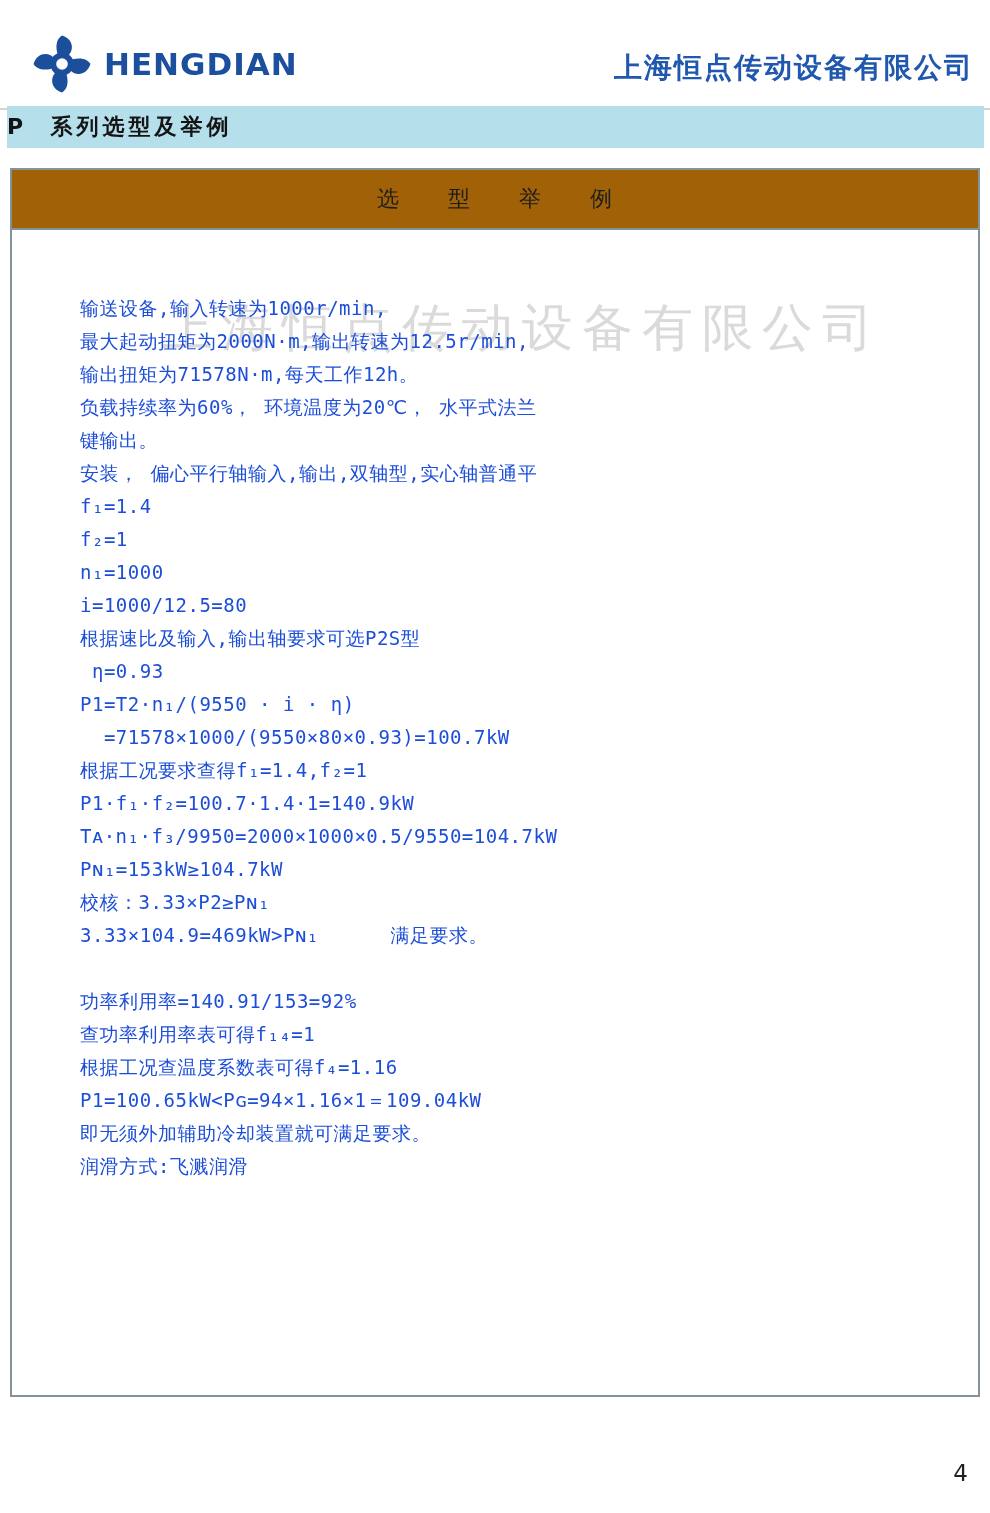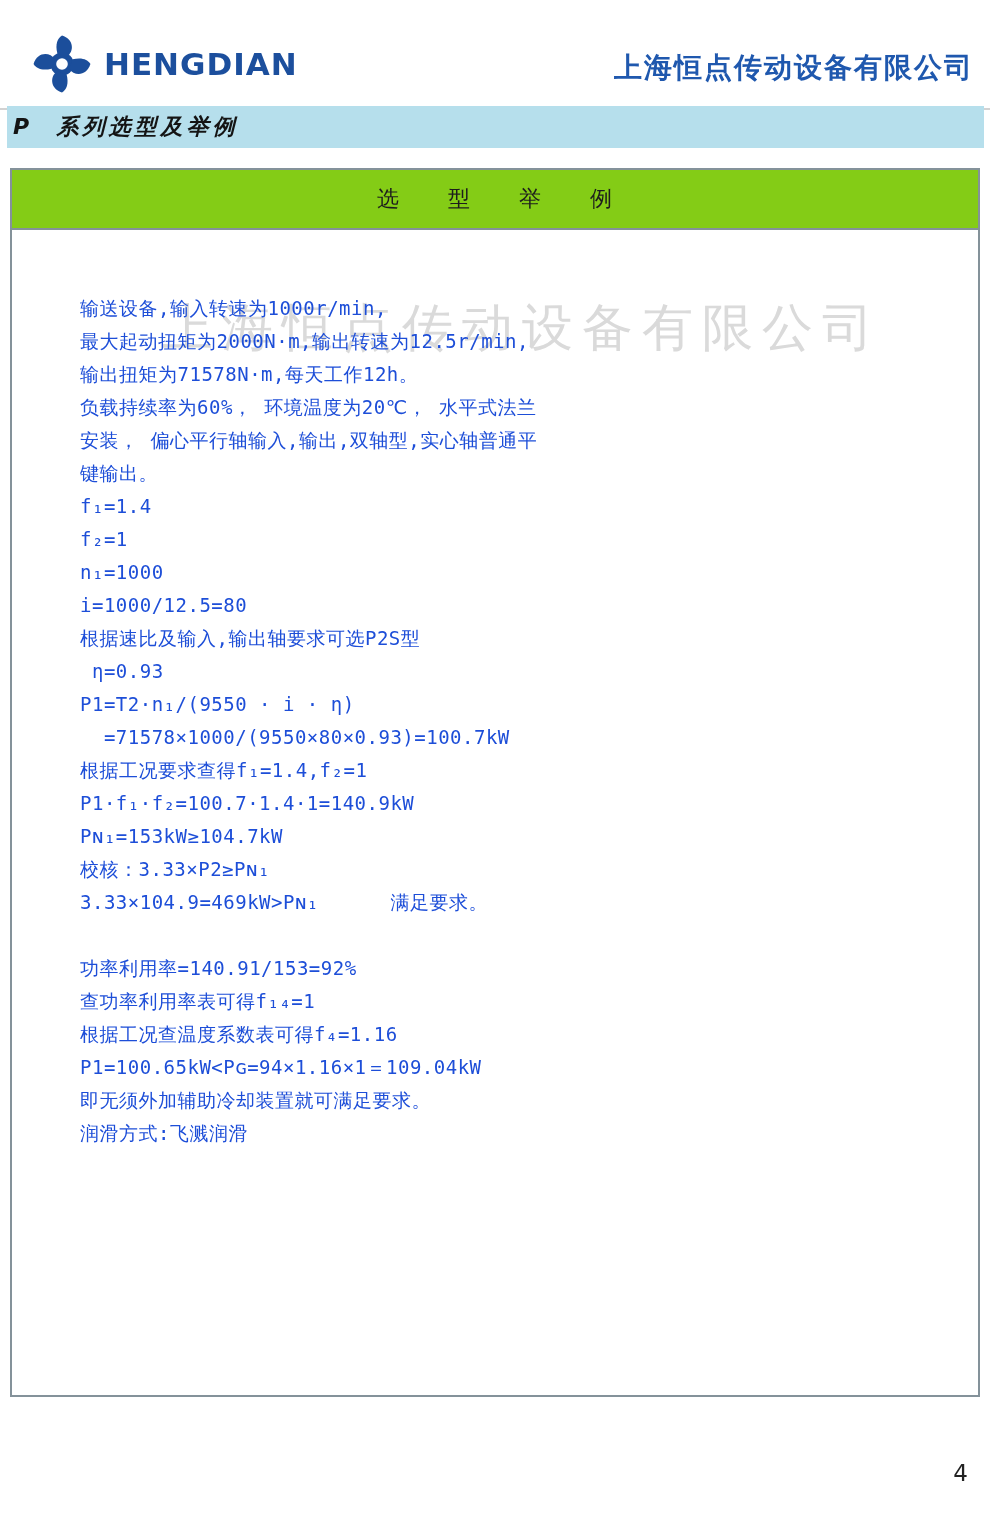--- a/index.html
+++ b/index.html
@@ -29,33 +29,32 @@
     color:#1f58ae;
   }
   .hdr-rule{position:absolute;left:0;top:84px;width:990px;height:2px;background:#d2d2d2;}
 
   
   .section-bar{
     position:absolute;left:7px;top:106px;width:977px;height:42px;
     background:#b6dfec;
   }
   .section-bar .t{
-    display:block;padding-left:6px;line-height:42px;
+    display:block;line-height:42px;
     font-size:22px;font-weight:700;letter-spacing:4px;color:#141414;
     white-space:pre;
-    font-style:italic;
   }
 
   
   .box{
     position:absolute;left:10px;top:168px;width:966px;height:1225px;
     border:2px solid #84929a;background:#ffffff;
   }
   .box-head{
-    height:58px;background:#84cc16;border-bottom:2px solid #84929a;
+    height:58px;background:#a16207;border-bottom:2px solid #84929a;
     display:flex;align-items:center;justify-content:center;
     font-size:22px;color:#1d1d1d;white-space:pre;letter-spacing:1px;
   }
   .box-body{
     position:relative;height:calc(100% - 60px);
     padding:62px 20px 0 68px;box-sizing:border-box;
   }
   .watermark{
     position:absolute;left:150px;top:64px;z-index:0;
     font-family:"Liberation Serif","DejaVu Serif",serif;
@@ -109,32 +108,33 @@
 
   <div class="box">
     <div class="box-head">选      型      举      例</div>
     <div class="box-body">
       <div class="watermark">上海恒点传动设备有限公司</div>
 
       <div class="tline">输送设备,输入转速为1000r/min,</div>
       <div class="tline">最大起动扭矩为2000N·m,输出转速为12.5r/min,</div>
       <div class="tline">输出扭矩为71578N·m,每天工作12h。</div>
       <div class="tline">负载持续率为60%， 环境温度为20℃， 水平式法兰</div>
+      <div class="tline">键输出。</div>
       <div class="tline">安装， 偏心平行轴输入,输出,双轴型,实心轴普通平</div>
-      <div class="tline">键输出。</div>
       <div class="tline">f₁=1.4</div>
       <div class="tline">f₂=1</div>
       <div class="tline">n₁=1000</div>
       <div class="tline">i=1000/12.5=80</div>
       <div class="tline">根据速比及输入,输出轴要求可选P2S型</div>
       <div class="tline"> η=0.93</div>
       <div class="tline">P1=T2·n₁/(9550 · i · η)</div>
       <div class="tline">  =71578×1000/(9550×80×0.93)=100.7kW</div>
       <div class="tline">根据工况要求查得f₁=1.4,f₂=1</div>
       <div class="tline">P1·f₁·f₂=100.7·1.4·1=140.9kW</div>
+      <div class="tline">Tᴀ·n₁·f₃/9950=2000×1000×0.5/9550=104.7kW</div>
       <div class="tline">Pɴ₁=153kW≥104.7kW</div>
       <div class="tline">校核：3.33×P2≥Pɴ₁</div>
       <div class="tline">3.33×104.9=469kW&gt;Pɴ₁      满足要求。</div>
       <div class="tline"></div>
       <div class="tline">功率利用率=140.91/153=92%</div>
       <div class="tline">查功率利用率表可得f₁₄=1</div>
       <div class="tline">根据工况查温度系数表可得f₄=1.16</div>
       <div class="tline">P1=100.65kW&lt;Pɢ=94×1.16×1＝109.04kW</div>
       <div class="tline">即无须外加辅助冷却装置就可满足要求。</div>
       <div class="tline">润滑方式:飞溅润滑</div>

